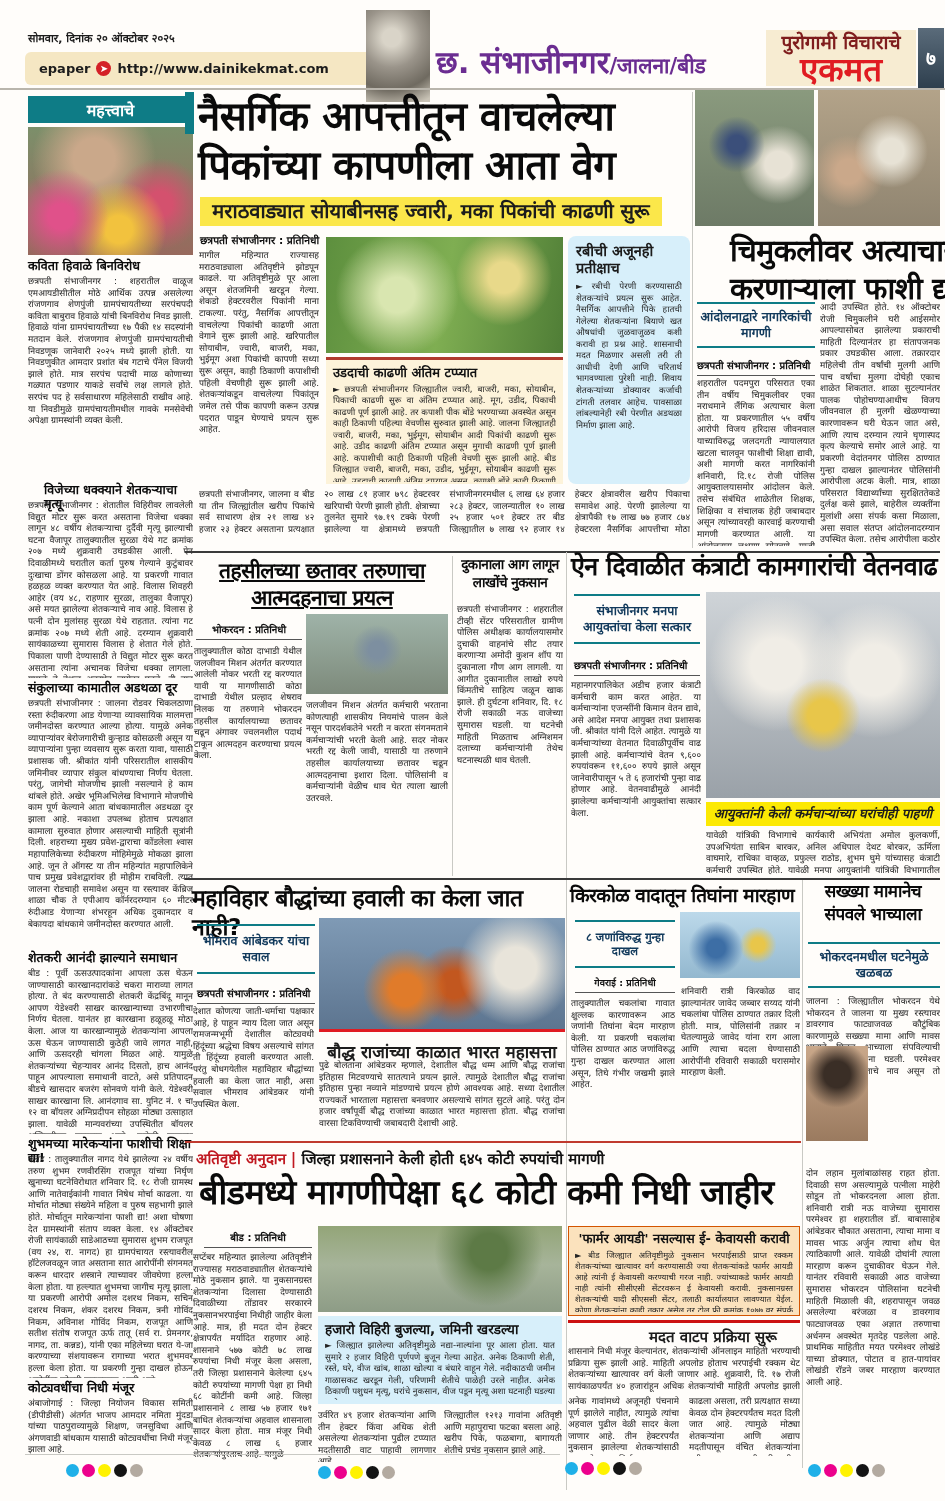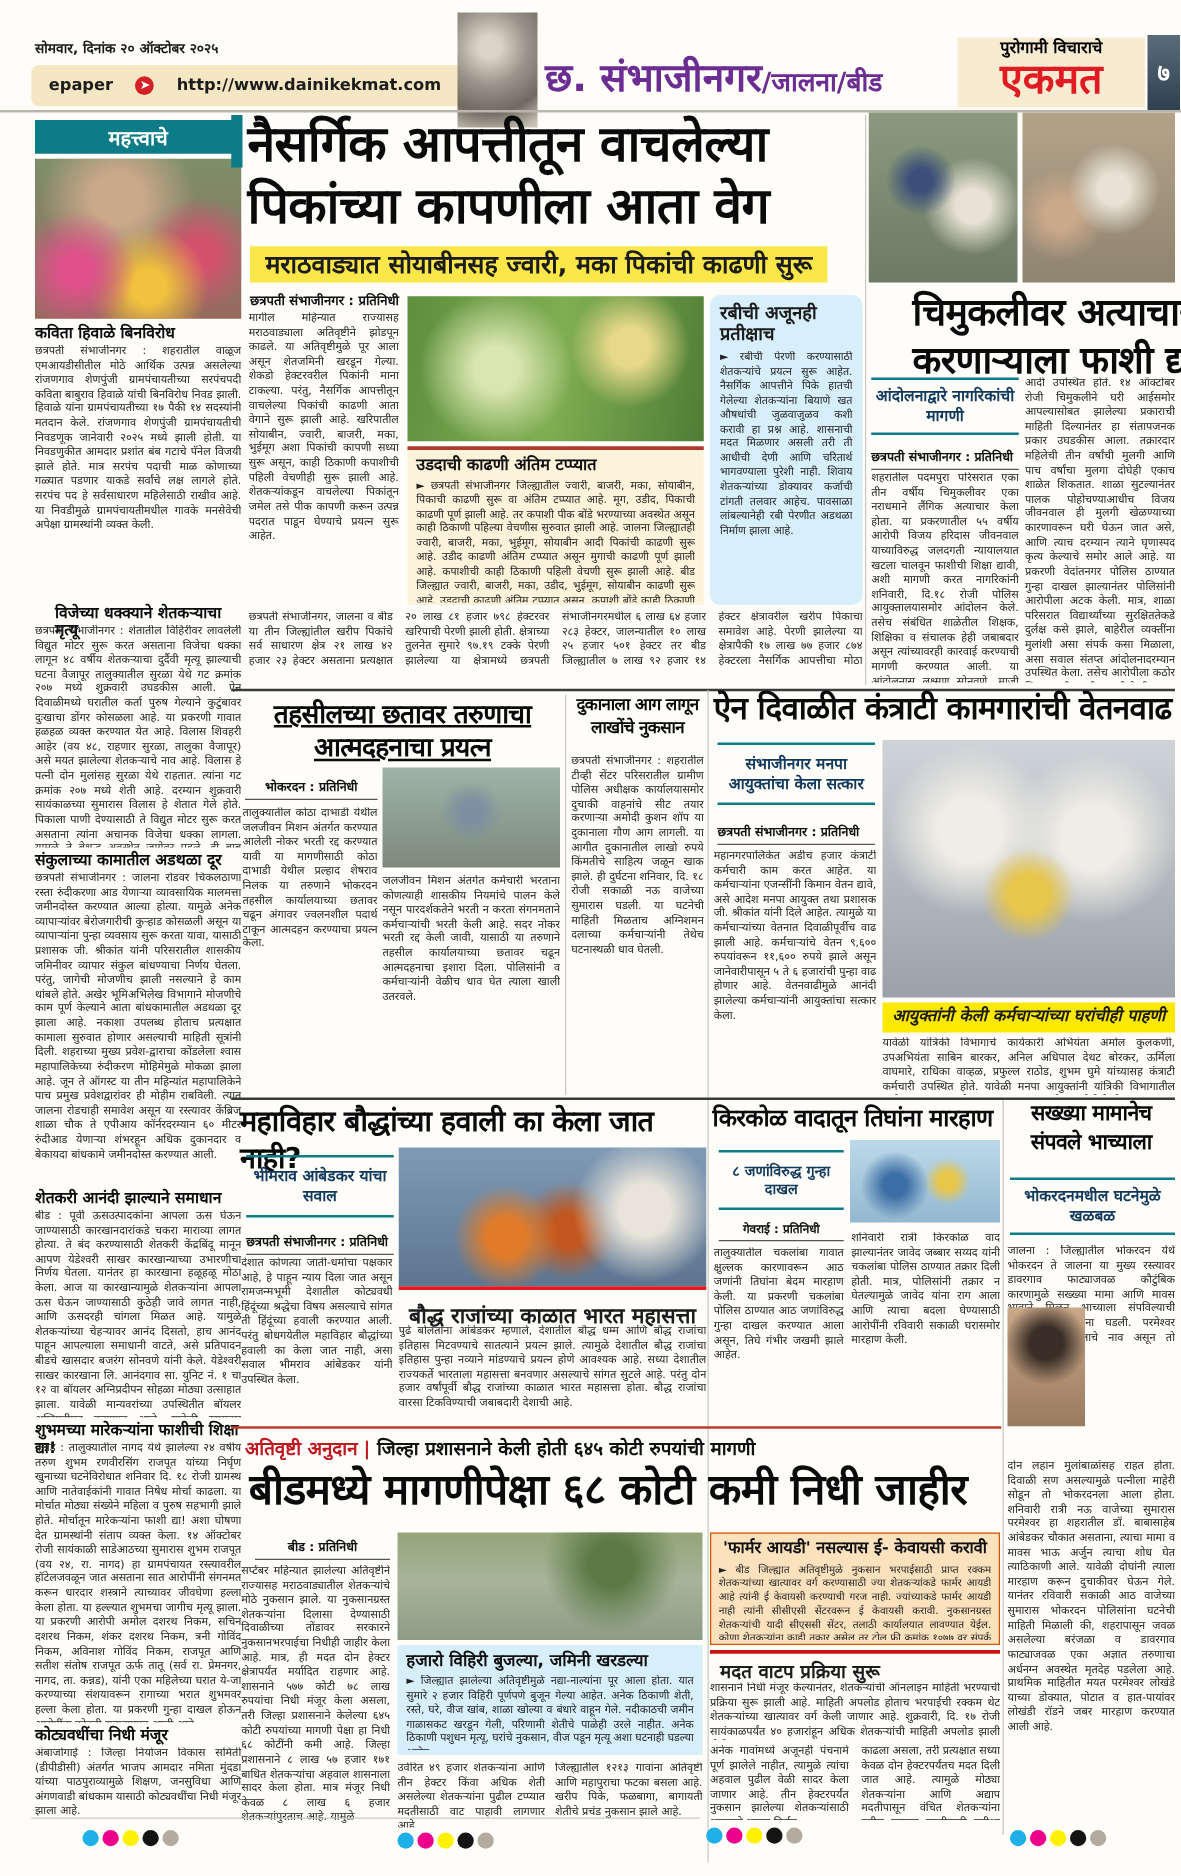--- a/index.html
+++ b/index.html
@@ -25,36 +25,36 @@
   .boxtxt{font-size:8.6px;line-height:1.34;text-align:justify;color:#222;overflow:hidden;}
 </style>
 </head>
 <body>
 
 <div class="page">
 
   <div class="abs" style="left:28px;top:30px;width:360px;font-size:11px;font-weight:bold;">सोमवार, दिनांक २० ऑक्टोबर २०२५</div>
 
   <div class="abs" style="left:25px;top:52px;width:372px;height:33px;background:#f5e7c3;border-radius:6px;
-       display:flex;align-items:center;gap:18px;padding:0 14px;">
+       display:flex;align-items:center;gap:6px;padding:0 14px;">
     <span style="font-weight:bold;font-size:13px;">epaper</span>
     <span style="width:15px;height:15px;border-radius:50%;background:#d42027;color:#fff;font-size:10px;
           display:inline-flex;align-items:center;justify-content:center;">➤</span>
     <span style="font-weight:bold;font-size:13px;">http://www.dainikekmat.com</span>
   </div>
 
   <div class="abs photo" style="left:366px;top:10px;width:64px;height:92px;
        background:radial-gradient(circle at 40% 30%,#d9d4c8 12%,#9a948a 40%,#6f6a60 70%,#c9c3b6 95%);"></div>
 
   <div class="abs" style="left:436px;top:40px;white-space:nowrap;">
     <span style="font-size:31px;font-weight:bold;color:#6b2d91;">छ. संभाजीनगर</span><span style="font-size:21px;font-weight:bold;color:#6b2d91;">/जालना/बीड</span>
   </div>
 
   <div class="abs" style="left:766px;top:30px;width:150px;height:56px;background:#f7ecd2;text-align:center;padding-top:2px;">
-    <div style="font-size:13px;font-weight:bold;color:#000000;line-height:1.1;">पुरोगामी विचाराचे</div>
+    <div style="font-size:19px;font-weight:bold;color:#7f1d1d;line-height:1.1;">पुरोगामी विचाराचे</div>
     <div style="font-size:33px;font-weight:bold;color:#e01b22;line-height:1;">एकमत</div>
   </div>
 
   <div class="abs" style="left:918px;top:28px;width:26px;height:60px;background:linear-gradient(#5a6b7a,#2e3f4e);
        color:#fff;font-size:19px;font-weight:bold;display:flex;align-items:center;justify-content:center;">७</div>
 
   <div class="abs" style="left:0;top:88px;width:945px;height:2px;background:#b9b5ac;"></div>
 
   <div class="abs" style="left:28px;top:96px;width:165px;height:27px;background:#0e7c86;color:#fff;
        font-size:16px;font-weight:bold;display:flex;align-items:center;justify-content:center;">महत्त्वाचे</div>
@@ -201,21 +201,21 @@
   <div class="abs body-txt" style="left:318px;top:1410px;width:118px;height:52px;">उर्वरित ४९ हजार शेतकऱ्यांना आणि तीन हेक्टर किंवा अधिक शेती असलेल्या शेतकऱ्यांना पुढील टप्प्यात मदतीसाठी वाट पाहावी लागणार आहे.</div>
   <div class="abs body-txt" style="left:444px;top:1410px;width:118px;height:52px;">जिल्ह्यातील १२१३ गावांना अतिवृष्टी आणि महापुराचा फटका बसला आहे. खरीप पिके, फळबागा, बागायती शेतीचे प्रचंड नुकसान झाले आहे.</div>
 
   <div class="abs" style="left:568px;top:1226px;width:232px;height:90px;background:#fbe2bd;border:1.5px solid #d35400;padding:4px 6px;">
     <div class="capbox-title" style="font-size:13px;text-align:center;">'फार्मर आयडी' नसल्यास ई- केवायसी करावी</div>
     <div class="boxtxt" style="height:62px;font-size:8.2px;">► बीड जिल्ह्यात अतिवृष्टीमुळे नुकसान भरपाईसाठी प्राप्त रक्कम शेतकऱ्यांच्या खात्यावर वर्ग करण्यासाठी ज्या शेतकऱ्यांकडे फार्मर आयडी आहे त्यांनी ई केवायसी करण्याची गरज नाही. ज्यांच्याकडे फार्मर आयडी नाही त्यांनी सीसीएसी सेंटरवरून ई केवायसी करावी. नुकसानग्रस्त शेतकऱ्यांची यादी सीएससी सेंटर, तलाठी कार्यालयात लावण्यात येईल. कोणा शेतकऱ्यांना काही तक्रार असेल तर टोल फ्री क्रमांक १०७७ वर संपर्क साधावा, असे आवाहन जिल्हाधिकारी विवेक जॉन्सन यांनी केले आहे.</div>
   </div>
 
   <div class="abs" style="left:568px;top:1320px;width:232px;height:2.5px;background:#cc1111;"></div>
 
-  <div class="abs" style="left:576px;top:1326px;width:232px;font-size:15px;font-weight:bold;">मदत वाटप प्रक्रिया सुरू</div>
+  <div class="abs" style="left:597px;top:1326px;width:232px;font-size:15px;font-weight:bold;text-align:center;">मदत वाटप प्रक्रिया सुरू</div>
   <div class="abs body-txt" style="left:568px;top:1346px;width:232px;height:46px;">शासनाने निधी मंजूर केल्यानंतर, शेतकऱ्यांची ऑनलाइन माहिती भरण्याची प्रक्रिया सुरू झाली आहे. माहिती अपलोड होताच भरपाईची रक्कम थेट शेतकऱ्यांच्या खात्यावर वर्ग केली जाणार आहे. शुक्रवारी, दि. १७ रोजी सायंकाळपर्यंत ४० हजारांहून अधिक शेतकऱ्यांची माहिती अपलोड झाली होती.</div>
   <div class="abs body-txt" style="left:568px;top:1396px;width:111px;height:60px;">अनेक गावांमध्ये अजूनही पंचनामे पूर्ण झालेले नाहीत, त्यामुळे त्यांचा अहवाल पुढील वेळी सादर केला जाणार आहे. तीन हेक्टरपर्यंत नुकसान झालेल्या शेतकऱ्यांसाठी शासनाने शासन निर्णय</div>
   <div class="abs body-txt" style="left:689px;top:1396px;width:111px;height:60px;">काढला असला, तरी प्रत्यक्षात सध्या केवळ दोन हेक्टरपर्यंतच मदत दिली जात आहे. त्यामुळे मोठ्या शेतकऱ्यांना आणि अद्याप मदतीपासून वंचित शेतकऱ्यांना पुढील टप्प्यात मदतीसाठी प्रतीक्षा करावी लागणार आहे.</div>
 
   <div class="abs" style="left:25px;top:1454px;width:535px;height:1px;background:#c9c9c4;"></div>
 
   <div class="abs dotrow" style="left:66px;top:1464px;">
     <span class="dot d1"></span>
       <span class="dot d2"></span>
       <span class="dot d3"></span>

